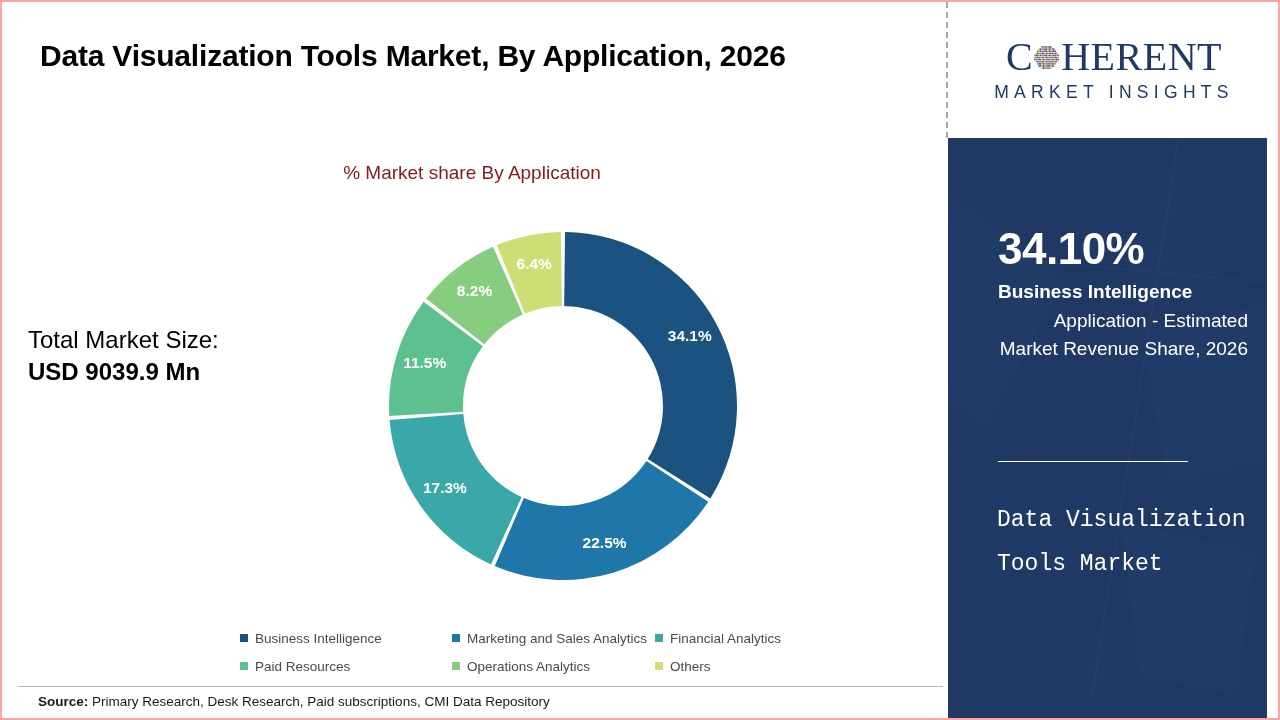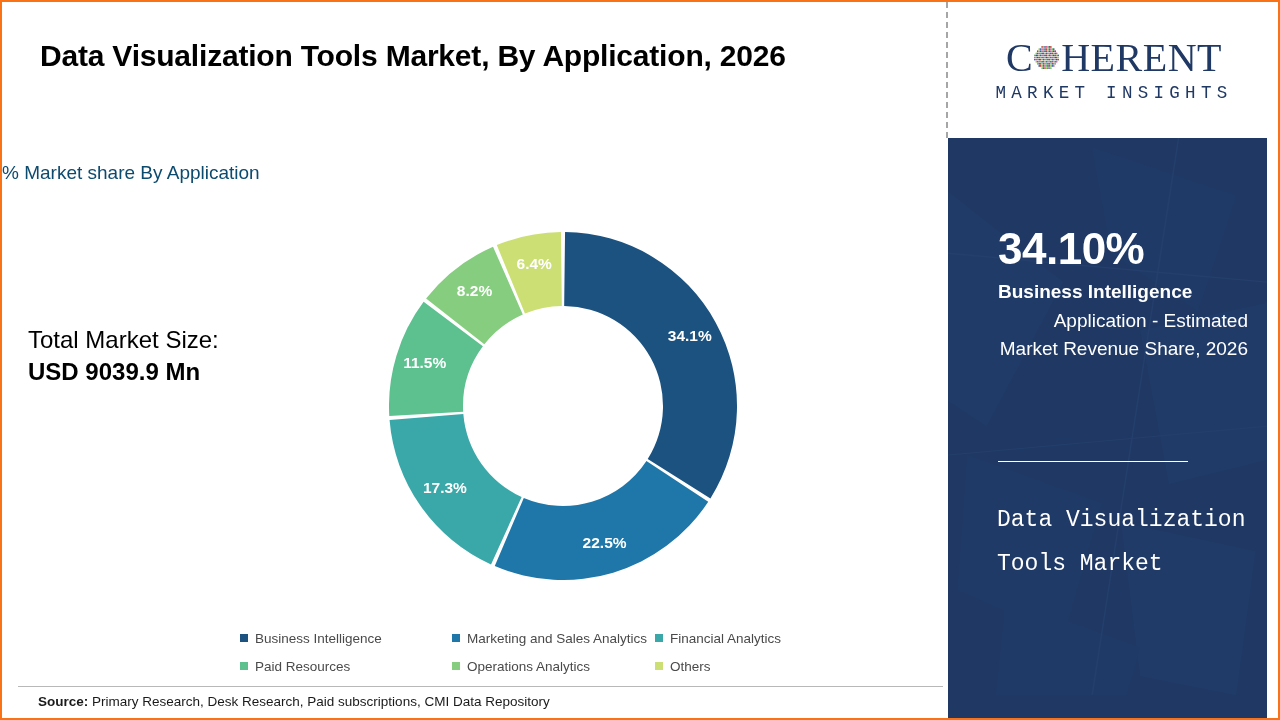--- a/index.html
+++ b/index.html
@@ -9,21 +9,21 @@
   }
   body {
     font-family: "Liberation Sans", sans-serif;
   }
   #page {
     position: relative;
     width: 1280px;
     height: 720px;
     background: #ffffff;
     box-sizing: border-box;
-    border: 2px solid #f97316;
+    border: 2px solid #fca5a5;
     overflow: hidden;
   }
 
   
   #left-panel {
     position: absolute;
     left: 0; top: 0;
     width: 945px; height: 716px;
     background: #ffffff;
   }
@@ -34,22 +34,23 @@
     font-size: 30px;
     font-weight: bold;
     line-height: 1.62;
     color: #000000;
     letter-spacing: -0.2px;
   }
   #chart-subtitle {
     position: absolute;
     left: 0px; top: 160px;
     width: 940px;
+    text-align: center;
     font-size: 19px;
-    color: #0c4a6e;
+    color: #7f1d1d;
   }
   #total-market-block {
     position: absolute;
     left: 26px; top: 322px;
     width: 300px;
     color: #000000;
   }
   #total-market-label {
     font-size: 24px;
     line-height: 1.35;
@@ -149,21 +150,21 @@
     letter-spacing: 0.5px;
     line-height: 1;
   }
   #logo-globe {
     width: 27px; height: 27px;
     margin: 0 1px 0 0;
     display: inline-block;
   }
   #logo-tagline {
     margin-top: 5px;
-    font-family: Liberation Mono, monospace;
+    font-family: Liberation Sans, sans-serif;
     font-size: 17.5px;
     color: #1f3864;
     letter-spacing: 5.3px;
   }
 
   #right-panel {
     position: absolute;
     left: 946px; top: 136px;
     width: 319px; height: 580px;
     background: #1f3864;

